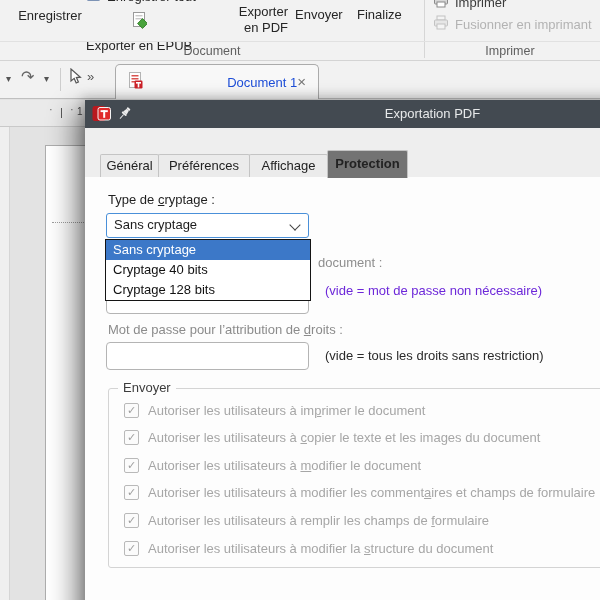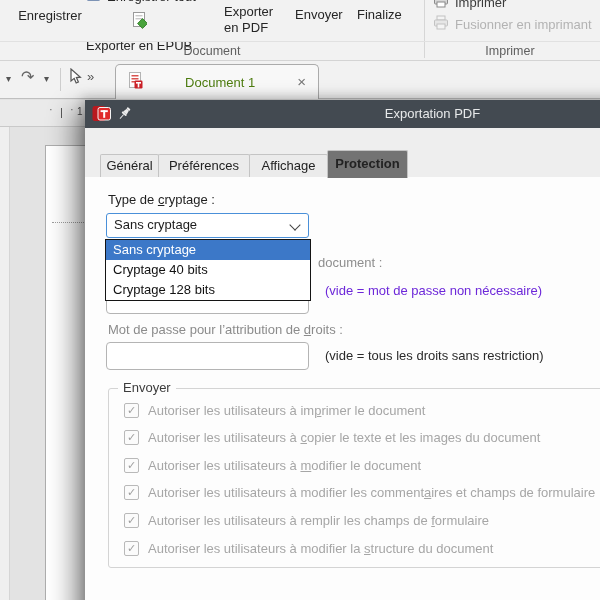--- a/index.html
+++ b/index.html
@@ -6,21 +6,21 @@
   .screen{position:relative;width:600px;height:600px;overflow:hidden;
     background:#e3e3e3;font-family:"Liberation Sans",sans-serif;font-size:13px;color:#262626;}
   .abs{position:absolute;}
 
   
   .ribbon{left:0;top:0;width:600px;height:60px;background:#f2f2f2;border-bottom:1px solid #d4d4d4;overflow:hidden;}
   .rb-save{left:6px;top:4px;width:88px;height:34px;display:flex;align-items:flex-start;justify-content:center;padding-top:4px;}
   .rb-row{display:flex;align-items:center;gap:6px;height:18px;white-space:nowrap;}
   .row-saveall{left:86px;top:-13px;}
   .row-epub{left:86px;top:12px;flex-direction:column;}
-  .rb-pdf{left:224px;top:4px;width:64px;text-align:left;line-height:16px;}
+  .rb-pdf{left:224px;top:4px;width:64px;text-align:right;line-height:16px;}
   .rb-send{left:295px;top:7px;}
   .rb-finalize{left:357px;top:7px;}
   .rb-vsep{left:424px;top:0;width:1px;height:58px;background:#d6d6d6;}
   .row-print{left:433px;top:-7px;color:#3a3a3a;}
   .row-merge{left:433px;top:15px;color:#b3b3b3;}
   .grp-sep{left:0;top:41px;width:600px;height:1px;background:#e1e1e1;}
   .grp-label{top:44px;text-align:center;color:#5f5f5f;font-size:12.5px;}
   .grp-doc{left:0;width:424px;}
   .grp-prn{left:425px;width:170px;}
 
@@ -29,21 +29,21 @@
   .q-arrow{font-size:10px;color:#555;}
   .q-redo{left:21px;top:6px;font-size:16px;color:#666;}
   .qa1{left:6px;top:12px;} .qa2{left:44px;top:12px;}
   .q-sep{left:60px;top:7px;width:1px;height:23px;background:#cdcdcd;}
   .q-cursor{left:68px;top:7px;}
   .q-more{left:87px;top:8px;font-size:13px;color:#555;}
   .doc-tab{left:115px;top:3px;width:202px;height:34px;background:#f8f8f8;
     border:1px solid #ababab;border-bottom:none;border-radius:5px 5px 0 0;
     display:flex;align-items:center;}
   .doc-tab .ticon{margin-left:12px;}
-  .doc-tab .ttitle{flex:1;text-align:center;color:#4d7c0f;}
+  .doc-tab .ttitle{flex:1;text-align:right;color:#1d4ed8;}
   .doc-tab .tclose{margin-right:12px;color:#777;font-size:15px;line-height:14px;}
 
   
   .v-band{left:0;top:100px;width:9px;height:500px;background:#efefef;border-right:1px solid #d5d5d5;}
   .ruler{left:0;top:100px;width:85px;height:26px;background:#eaeaea;border-bottom:1px solid #c9c9c9;}
   .r-dot{top:3px;font-size:11px;color:#666;}
   .r-bar{left:61px;top:8px;width:1px;height:10px;background:#5a5a5a;}
   .r-num{left:77px;top:6px;font-size:10px;color:#4a4a4a;}
   .page{left:45px;top:145px;width:240px;height:455px;background:#ffffff;
     border-left:1px solid #adadad;border-top:1px solid #adadad;}

